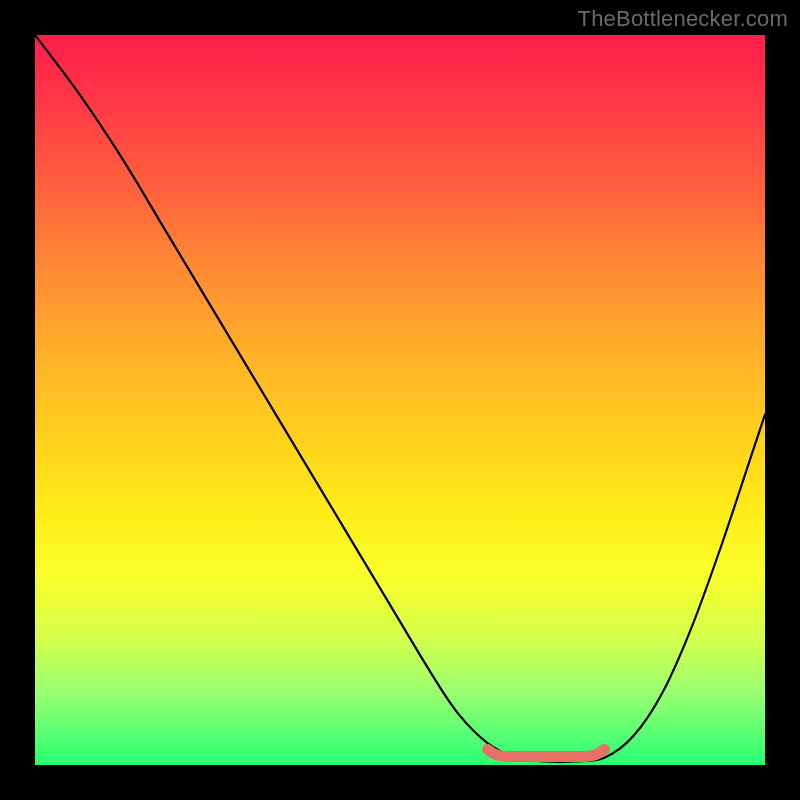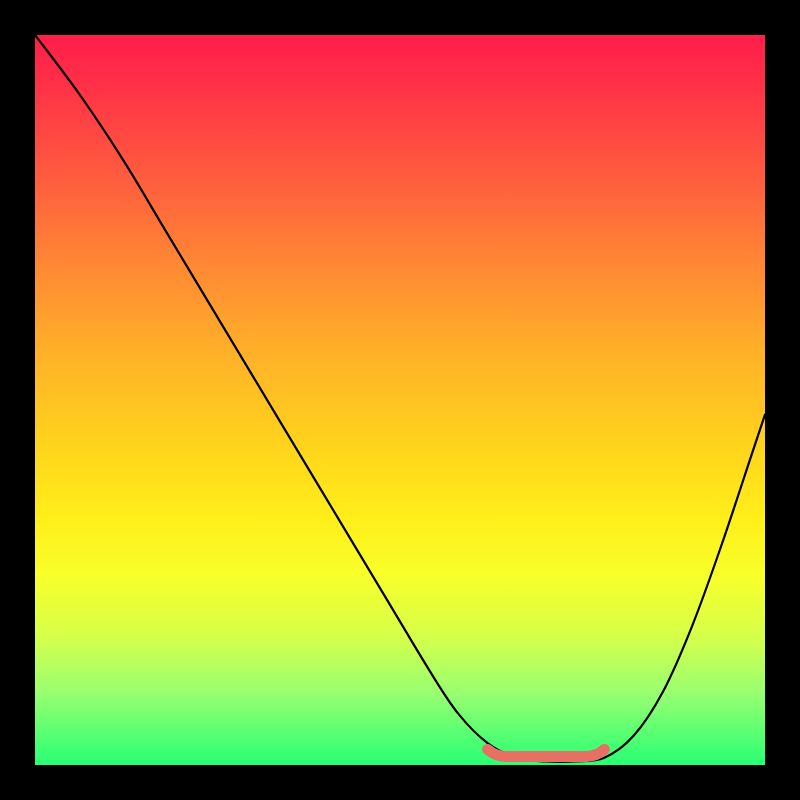--- a/index.html
+++ b/index.html
@@ -72,20 +72,21 @@
     stroke-width: 11;
     stroke-linecap: round;
     stroke-linejoin: round;
   }
 </style>
 </head>
 <body>
 
 <div class="frame">
 
+  <div class="watermark">TheBottlenecker.com</div>
 
   <div class="plot-box">
     <div class="gradient-bg"></div>
 
     <svg class="curves" viewBox="0 0 730 730" preserveAspectRatio="none">
       <path id="main-curve" class="curve-main" d="M 0.0 0.0 C 7.9 10.5, 28.0 36.1, 43.8 58.4 C 59.6 80.7, 71.8 99.1, 87.6 124.1 C 103.4 149.1, 115.6 170.8, 131.4 197.1 C 147.2 223.4, 159.4 243.8, 175.2 270.1 C 191.0 296.4, 203.2 316.8, 219.0 343.1 C 234.8 369.4, 247.0 389.8, 262.8 416.1 C 278.6 442.4, 290.8 462.8, 306.6 489.1 C 322.4 515.4, 334.6 535.8, 350.4 562.1 C 366.2 588.4, 381.1 614.1, 394.2 635.1 C 407.3 656.1, 412.9 665.8, 423.4 678.9 C 433.9 692.0, 442.1 700.2, 452.6 708.1 C 463.1 716.0, 471.3 719.4, 481.8 722.7 C 492.3 726.0, 500.5 725.7, 511.0 726.4 C 521.5 727.0, 529.7 727.0, 540.2 726.4 C 550.7 725.7, 558.9 727.3, 569.4 722.7 C 579.9 718.1, 588.1 712.6, 598.6 700.8 C 609.1 689.0, 617.3 676.7, 627.8 657.0 C 638.3 637.3, 646.5 617.6, 657.0 591.3 C 667.5 565.0, 675.7 541.2, 686.2 511.0 C 696.7 480.8, 707.5 447.1, 715.4 423.4 C 723.3 399.7, 727.4 387.5, 730.0 379.6"></path>
       <path id="marker-curve" class="marker" d="M 452.6 714.4 Q 460.6 721.4 470.6 721.4 L 551.4 721.4 Q 561.4 721.4 569.4 714.4"></path>
     </svg>
   </div>
 

